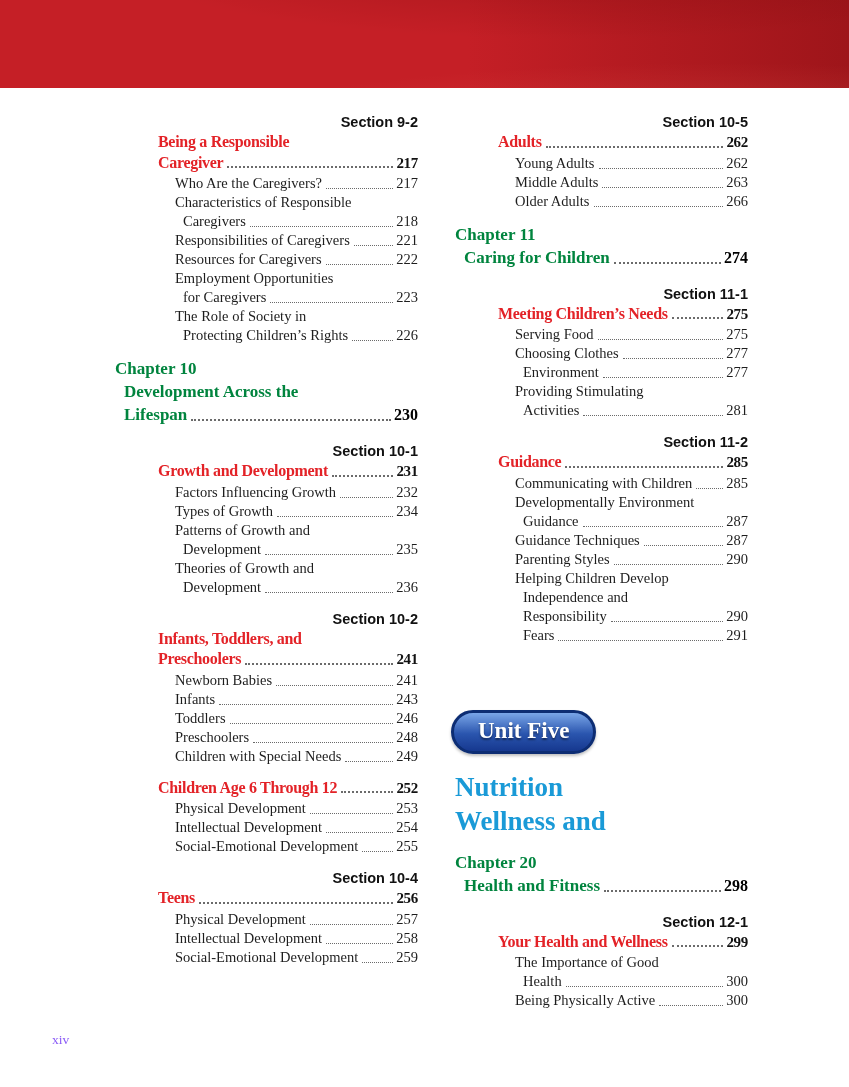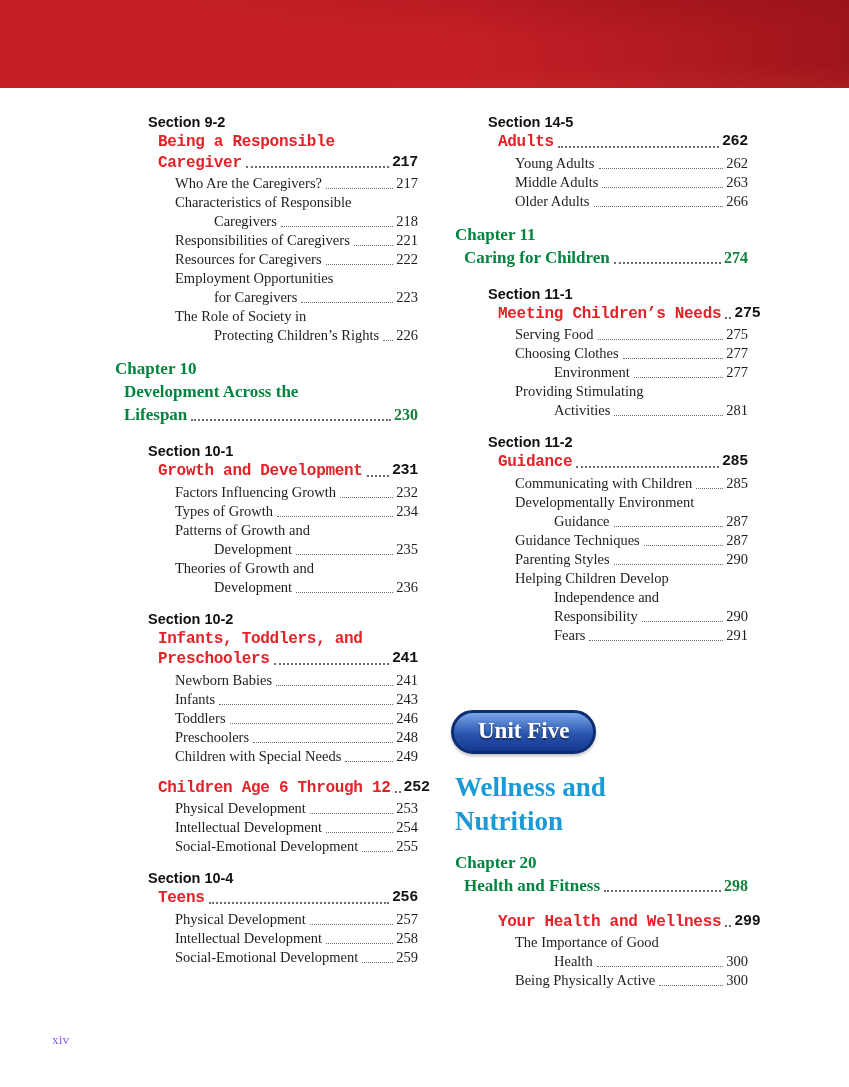--- a/index.html
+++ b/index.html
@@ -28,63 +28,63 @@
       radial-gradient(90% 150% at 68% -45%, rgba(90,0,0,0.28) 0%, rgba(90,0,0,0) 60%),
       linear-gradient(90deg, var(--banner-red) 0%, var(--banner-red) 55%, var(--banner-red-dark) 100%);
   }
   .content{position:absolute;top:112px;left:0;width:849px;}
   .col{position:absolute;top:0;}
   #col-left{left:115px;width:303px;}
   #col-right{left:455px;width:293px;}
 
   .block{margin-bottom:12px;}
   .block.chapter{margin-top:13px;margin-bottom:15px;}
-  .block.section{padding-left:33px;}
+  .block.section{padding-left:33px;text-align:right;}
 
   .line{display:flex;align-items:flex-end;}
   .line .txt{flex:0 1 auto;white-space:nowrap;}
   .line .leader{
     flex:1 1 auto;min-width:6px;
     border-bottom:2px dotted var(--leader-dot);
     margin:0 3px 4px 4px;
   }
   .line .pg{flex:0 0 auto;}
 
   
   .section-label{
     font-family:"Liberation Sans","DejaVu Sans",sans-serif;
     font-weight:bold;font-size:14.5px;line-height:20px;color:#111;
   }
   
   .section-title{margin-left:10px;}
   .section-title .line{
-    font-family:Liberation Mono, monospace;
+    font-family:Liberation Serif, serif;
     font-weight:bold;font-size:16px;line-height:20.5px;
     color:var(--section-red);letter-spacing:-0.3px;
   }
   .section-title .pg{color:#111;font-size:15px;}
   .section-title .leader{margin-bottom:5px;}
 
   
   .items{margin-left:27px;margin-top:1px;}
   .item .line{
     font-size:14.5px;line-height:19px;color:var(--text-dark);
   }
-  .item .line.cont{padding-left:8px;margin-left:31px;}
+  .item .line.cont{padding-left:8px;}
   .item .leader{border-bottom:1.5px dotted var(--leader-dot);margin-bottom:4px;}
 
   
   .chapter-label{
     font-weight:bold;font-size:17px;line-height:22px;color:var(--chapter-green);
   }
   .chapter-title .line{
     font-weight:bold;font-size:17px;line-height:23px;
     color:var(--chapter-green);margin-left:9px;text-align:right;
   }
-  .chapter-title .pg{color:#15803d;font-size:16px;}
+  .chapter-title .pg{color:#000000;font-size:16px;}
   .chapter-title .leader{margin-bottom:5px;}
 
   
   .block.unit{margin-top:18px;margin-bottom:14px;}
   .unit-badge{
     display:inline-block;margin-left:-4px;
     padding:5px 24px 7px 24px;
     border:3px solid var(--badge-border);
     border-radius:24px;
     background:linear-gradient(180deg,var(--badge-top) 0%,var(--badge-mid) 55%,var(--badge-bottom) 100%);
@@ -348,21 +348,21 @@
                 <span class="txt">Social-Emotional Development</span>
                 <span class="leader"></span>
                 <span class="pg">259</span>
               </div>
             </div>
           </div>
         </div>
       </div>
     <div class="col" id="col-right">
         <div class="block section">
-          <div class="section-label">Section 14-5</div>
+          <div class="section-label">Section 10-5</div>
           <div class="section-title">
             <div class="line">
               <span class="txt">Adults</span>
               <span class="leader"></span>
               <span class="pg">262</span>
             </div>
           </div>
           <div class="items">
             <div class="item">
               <div class="line">
@@ -497,34 +497,35 @@
             <div class="item">
               <div class="line cont">
                 <span class="txt">Fears</span>
                 <span class="leader"></span>
                 <span class="pg">291</span>
               </div>
             </div>
           </div>
         </div>
         <div class="block unit"><div class="unit-badge">Unit Five</div><div class="unit-title">
+            <div class="unit-title-line">Nutrition</div>
             <div class="unit-title-line">Wellness and</div>
-            <div class="unit-title-line">Nutrition</div>
           </div></div>
         <div class="block chapter">
           <div class="chapter-label">Chapter 20</div>
           <div class="chapter-title">
             <div class="line">
               <span class="txt">Health and Fitness</span>
               <span class="leader"></span>
               <span class="pg">298</span>
             </div>
           </div>
         </div>
         <div class="block section">
+          <div class="section-label">Section 12-1</div>
           <div class="section-title">
             <div class="line">
               <span class="txt">Your Health and Wellness</span>
               <span class="leader"></span>
               <span class="pg">299</span>
             </div>
           </div>
           <div class="items">
             <div class="item">
               <div class="line">

